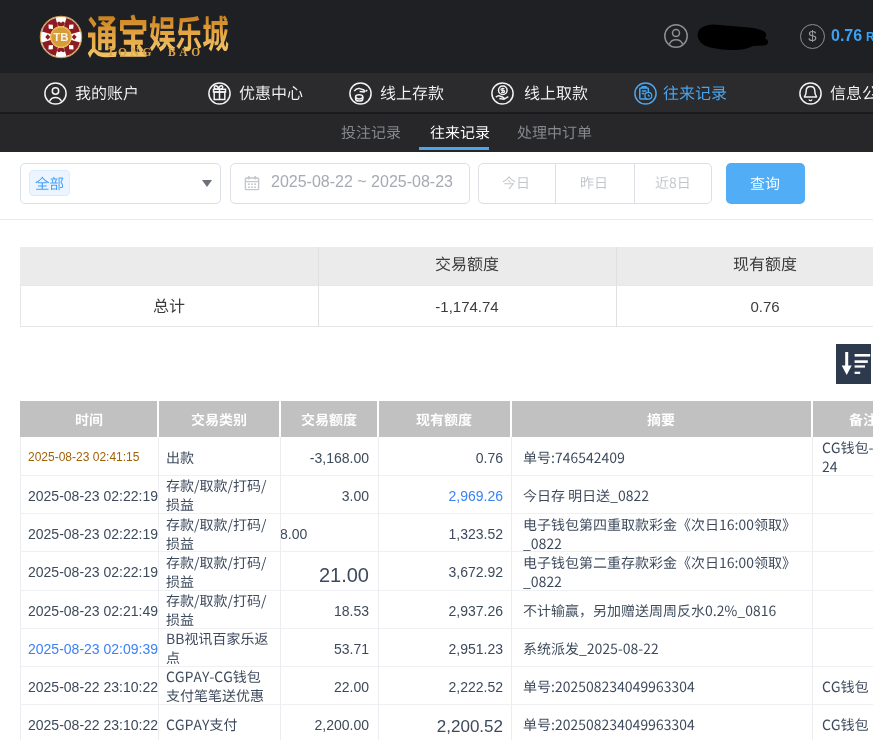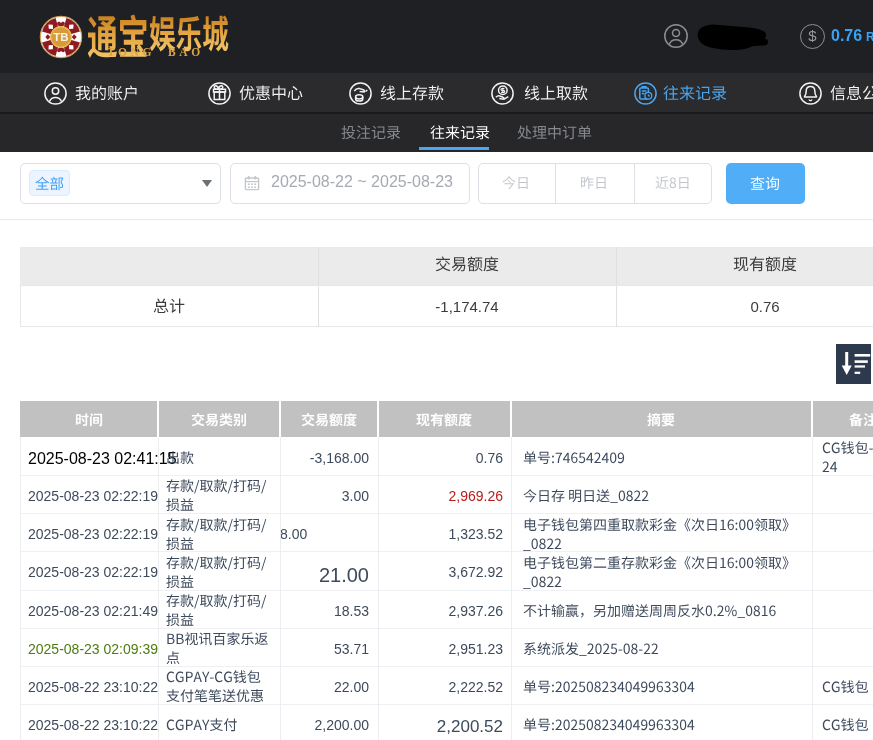--- a/index.html
+++ b/index.html
@@ -453,21 +453,21 @@
       <use href="#q60" transform="translate(14.0 13) scale(0.014 -0.014)"></use>
     </svg>
   </div>
 <div style="position:absolute;left:848.5px;top:411.8px">
     <svg width="29" height="17" viewBox="0 0 29 17" style="display:block" fill="#ffffff">
       <use href="#q61" transform="translate(0.0 13) scale(0.014 -0.014)"></use>
       <use href="#q62" transform="translate(14.0 13) scale(0.014 -0.014)"></use>
     </svg>
   </div>
 <div style="position:absolute;left:20px;top:475.1px;width:894px;height:1px;background:#eef0f3"></div>
-<div style="position:absolute;left:28px;top:450.0px;font-size:16px;color:#000000;font-family:'Liberation Sans'">2025-08-23 02:41:15</div>
+<div style="position:absolute;left:28px;top:450.0px;font-size:12px;color:#a16207;font-family:'Liberation Sans'">2025-08-23 02:41:15</div>
 <div style="position:absolute;left:166.4px;top:449.9px">
     <svg width="29" height="17" viewBox="0 0 29 17" style="display:block" fill="#3d4a5c">
       <use href="#q63" transform="translate(0.0 13) scale(0.014 -0.014)"></use>
       <use href="#q16" transform="translate(14.0 13) scale(0.014 -0.014)"></use>
     </svg>
   </div>
 <div style="position:absolute;left:280px;top:450.0px;width:89px;text-align:right;font-size:14px;color:#3d4a5c;font-family:'Liberation Sans'">-3,168.00</div>
 <div style="position:absolute;left:378px;top:450.0px;width:125px;text-align:right;font-size:14px;color:#3d4a5c;font-family:'Liberation Sans'">0.76</div>
 <div style="position:absolute;left:523px;top:449.9px">
     <svg width="103" height="17" viewBox="0 0 103 17" style="display:block" fill="#3d4a5c">
@@ -507,21 +507,21 @@
       <use href="#q16" transform="translate(47.5 13) scale(0.014 -0.014)"></use>
       <use href="#q78" transform="translate(61.5 13) scale(0.014 -0.014)"></use>
       <use href="#q79" transform="translate(67.0 13) scale(0.014 -0.014)"></use>
       <use href="#q80" transform="translate(81.0 13) scale(0.014 -0.014)"></use>
       <use href="#q78" transform="translate(95.0 13) scale(0.014 -0.014)"></use>
       <use href="#q81" transform="translate(0.0 32) scale(0.014 -0.014)"></use>
       <use href="#q82" transform="translate(14.0 32) scale(0.014 -0.014)"></use>
     </svg>
   </div>
 <div style="position:absolute;left:280px;top:488.1px;width:89px;text-align:right;font-size:14px;color:#3d4a5c;font-family:'Liberation Sans'">3.00</div>
-<div style="position:absolute;left:378px;top:488.1px;width:125px;text-align:right;font-size:14px;color:#b91c1c;font-family:'Liberation Sans'">2,969.26</div>
+<div style="position:absolute;left:378px;top:488.1px;width:125px;text-align:right;font-size:14px;color:#3b82f6;font-family:'Liberation Sans'">2,969.26</div>
 <div style="position:absolute;left:523px;top:488.0px">
     <svg width="127" height="17" viewBox="0 0 127 17" style="display:block" fill="#3d4a5c">
       <use href="#q34" transform="translate(0.0 13) scale(0.014 -0.014)"></use>
       <use href="#q35" transform="translate(14.0 13) scale(0.014 -0.014)"></use>
       <use href="#q15" transform="translate(28.0 13) scale(0.014 -0.014)"></use>
       <use href="#q84" transform="translate(45.1 13) scale(0.014 -0.014)"></use>
       <use href="#q35" transform="translate(59.1 13) scale(0.014 -0.014)"></use>
       <use href="#q85" transform="translate(73.1 13) scale(0.014 -0.014)"></use>
       <use href="#q86" transform="translate(87.1 13) scale(0.014 -0.014)"></use>
       <use href="#q71" transform="translate(95.0 13) scale(0.014 -0.014)"></use>
@@ -669,21 +669,21 @@
       <use href="#q70" transform="translate(193.7 13) scale(0.014 -0.014)"></use>
       <use href="#q111" transform="translate(201.4 13) scale(0.014 -0.014)"></use>
       <use href="#q86" transform="translate(214.3 13) scale(0.014 -0.014)"></use>
       <use href="#q71" transform="translate(222.2 13) scale(0.014 -0.014)"></use>
       <use href="#q38" transform="translate(229.9 13) scale(0.014 -0.014)"></use>
       <use href="#q96" transform="translate(237.7 13) scale(0.014 -0.014)"></use>
       <use href="#q68" transform="translate(245.5 13) scale(0.014 -0.014)"></use>
     </svg>
   </div>
 <div style="position:absolute;left:20px;top:665.9px;width:894px;height:1px;background:#eef0f3"></div>
-<div style="position:absolute;left:28px;top:640.7px;font-size:14px;color:#4d7c0f;font-family:'Liberation Sans'">2025-08-23 02:09:39</div>
+<div style="position:absolute;left:28px;top:640.7px;font-size:14px;color:#3b82f6;font-family:'Liberation Sans'">2025-08-23 02:09:39</div>
 <div style="position:absolute;left:166.4px;top:631.0px">
     <svg width="103" height="36" viewBox="0 0 103 36" style="display:block" fill="#3d4a5c">
       <use href="#q112" transform="translate(0.0 13) scale(0.014 -0.014)"></use>
       <use href="#q112" transform="translate(9.2 13) scale(0.014 -0.014)"></use>
       <use href="#q113" transform="translate(18.4 13) scale(0.014 -0.014)"></use>
       <use href="#q114" transform="translate(32.4 13) scale(0.014 -0.014)"></use>
       <use href="#q115" transform="translate(46.4 13) scale(0.014 -0.014)"></use>
       <use href="#q116" transform="translate(60.4 13) scale(0.014 -0.014)"></use>
       <use href="#q117" transform="translate(74.4 13) scale(0.014 -0.014)"></use>
       <use href="#q118" transform="translate(88.4 13) scale(0.014 -0.014)"></use>

